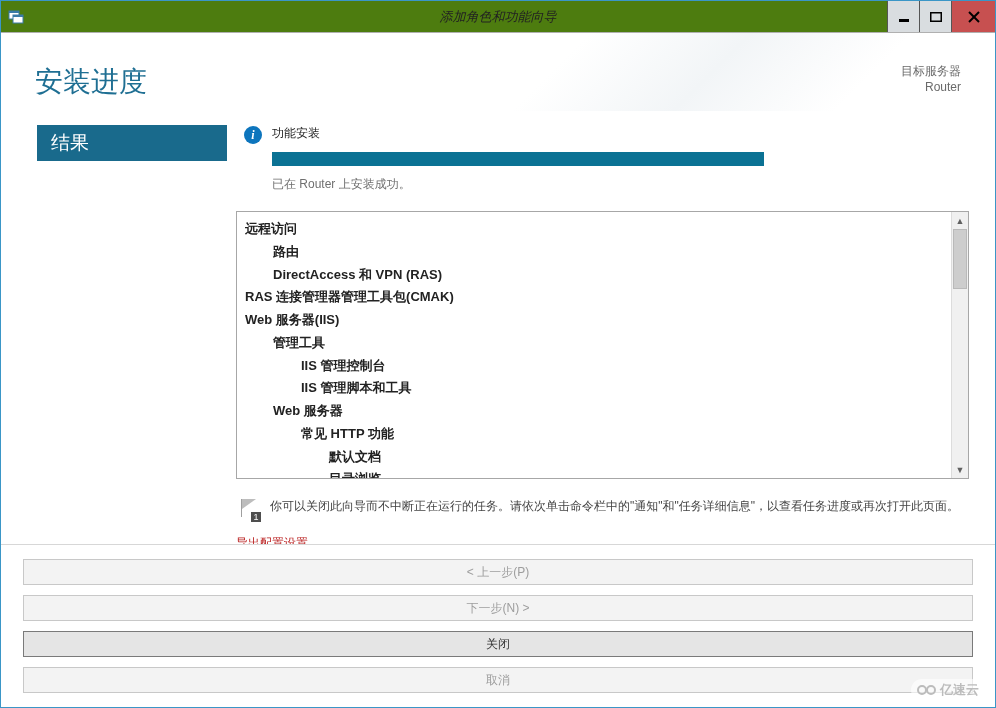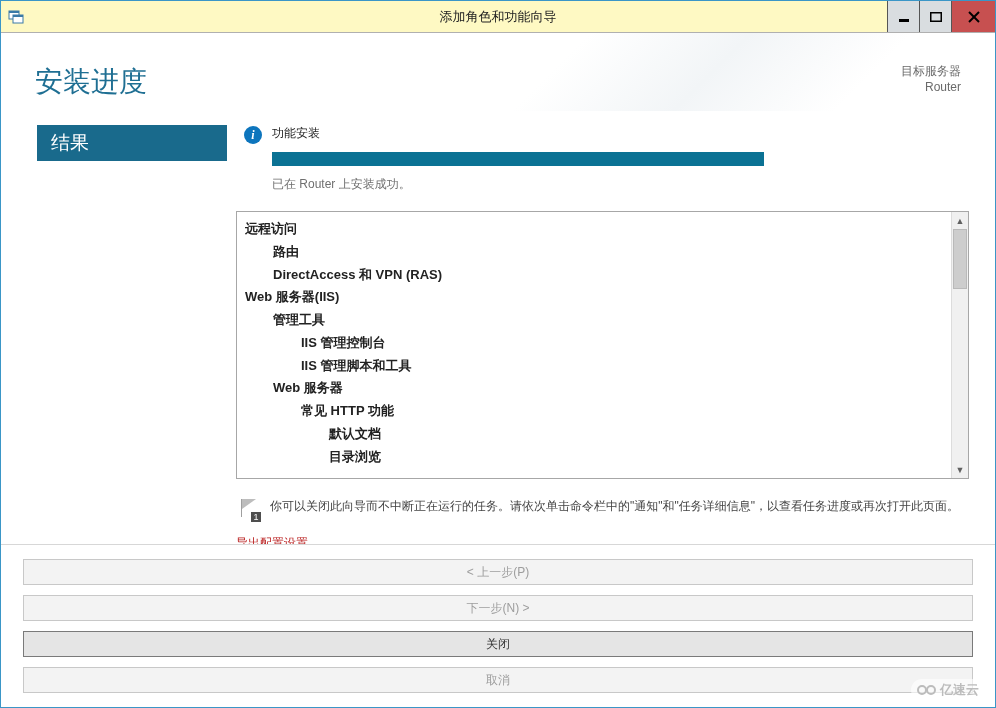--- a/index.html
+++ b/index.html
@@ -8,25 +8,26 @@
     font-size: 12px;
     background: #fff;
     width: 996px;
     height: 708px;
     overflow: hidden;
     position: relative;
     border: 1px solid #3a96c7;
   }
   .titlebar {
     height: 32px;
-    background: #fef9c3;
+    background: #4d7c0f;
     border-bottom: 1px solid #b0b0b0;
     display: flex;
     align-items: center;
     position: relative;
+    font-style: italic;
   }
   .titlebar .app-icon {
     width: 20px; height: 20px; margin-left: 6px;
     display: flex; align-items: center; justify-content: center;
   }
   .titlebar .title-text {
     position: absolute;
     left: 50%;
     transform: translateX(-50%);
     font-size: 13px;
@@ -264,20 +265,21 @@
         <div class="progress-bar"></div>
         <div class="status-msg">已在 Router 上安装成功。</div>
       </div>
     </div>
 
     <div class="features-box">
       <div class="features-scroll" id="features-scroll">
           <div class="l0">远程访问</div>
           <div class="l1">路由</div>
           <div class="l1">DirectAccess 和 VPN (RAS)</div>
+          <div class="l0">RAS 连接管理器管理工具包(CMAK)</div>
           <div class="l0">Web 服务器(IIS)</div>
           <div class="l1">管理工具</div>
           <div class="l2">IIS 管理控制台</div>
           <div class="l2">IIS 管理脚本和工具</div>
           <div class="l1">Web 服务器</div>
           <div class="l2">常见 HTTP 功能</div>
           <div class="l3">默认文档</div>
           <div class="l3">目录浏览</div>
         </div>
       <div class="scrollbar">

